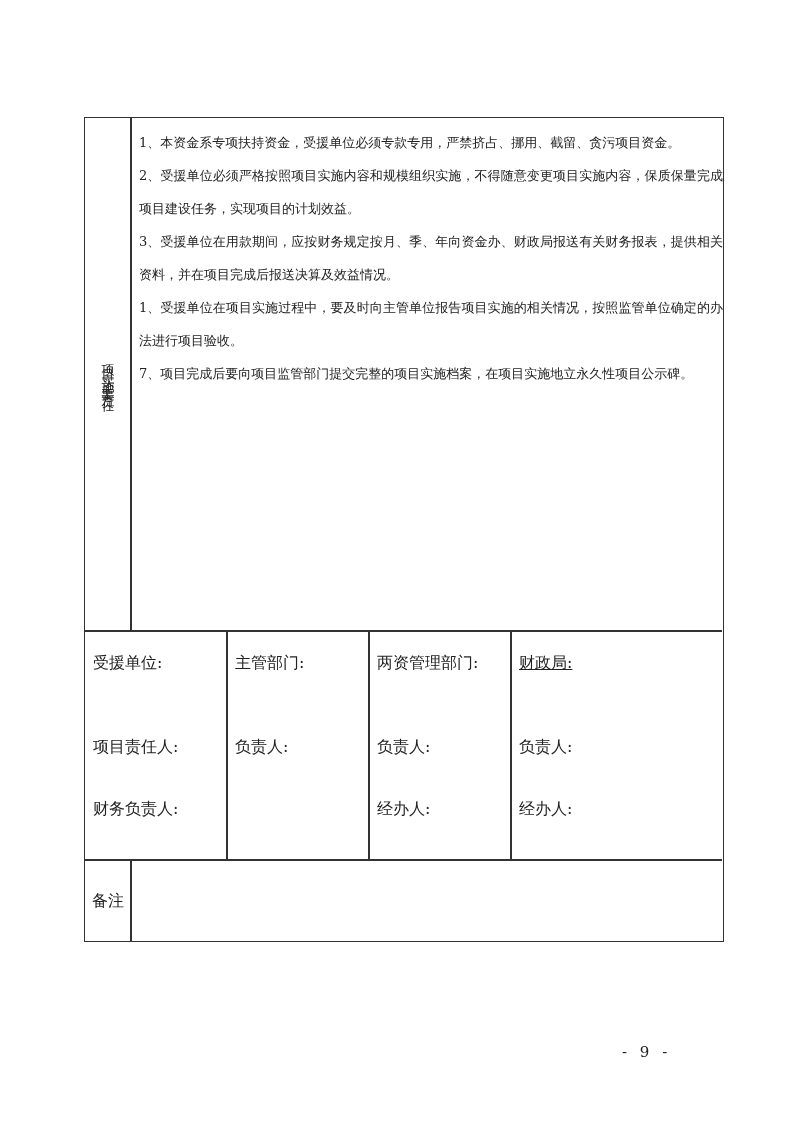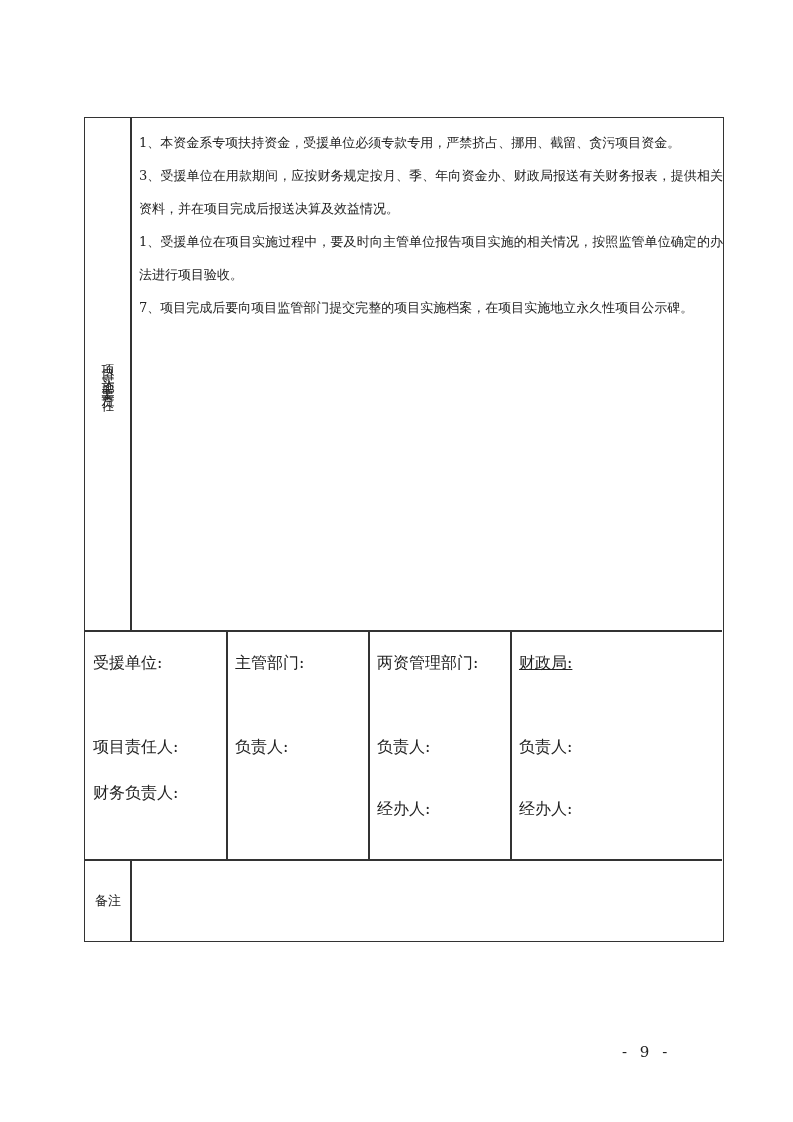--- a/index.html
+++ b/index.html
@@ -13,21 +13,21 @@
   .label-vertical { position: absolute; left: 0; top: 0; width: 46px; height: 512px;
          display: flex; align-items: center; justify-content: center; }
   .label-vertical span { writing-mode: vertical-rl; text-orientation: upright;
          font-size: 13px; letter-spacing: 5px; line-height: 1; }
   .duties { position: absolute; left: 54px; top: 8px; width: 584px; font-size: 13px;
          line-height: 33px; }
   .duty { text-align: justify; }
   .sig-col { position: absolute; top: 513px; height: 228px; }
   .sig-item { position: absolute; left: 8px; font-size: 16px; white-space: nowrap; }
   .notes-label { position: absolute; left: 0; top: 742px; width: 46px; height: 82px;
-         display: flex; align-items: center; justify-content: center; font-size: 13px; }
+         display: flex; align-items: center; justify-content: center; font-size: 16px; }
   .notes-value { position: absolute; left: 47px; top: 742px; width: 590px; height: 82px; }
   .page-num { position: absolute; left: 622px; top: 1043px; font-size: 15px; letter-spacing: 4px; }
 </style>
 </head>
 <body>
 
 <div class="page">
   <div class="tbl">
 
     <div class="vline" style="left:45px; top:0; height:512px;"></div>
@@ -41,29 +41,30 @@
     <div class="hline" style="left:0; top:741px; width:637px;"></div>
 
     <div class="vline" style="left:45px; top:741px; height:82px;"></div>
 
     <div class="label-vertical">
       <span>项目实施主要责任</span>
     </div>
 
     <div class="duties">
       <div class="duty">1、本资金系专项扶持资金，受援单位必须专款专用，严禁挤占、挪用、截留、贪污项目资金。</div>
+      <div class="duty">2、受援单位必须严格按照项目实施内容和规模组织实施，不得随意变更项目实施内容，保质保量完成项目建设任务，实现项目的计划效益。</div>
       <div class="duty">3、受援单位在用款期间，应按财务规定按月、季、年向资金办、财政局报送有关财务报表，提供相关资料，并在项目完成后报送决算及效益情况。</div>
       <div class="duty">1、受援单位在项目实施过程中，要及时向主管单位报告项目实施的相关情况，按照监管单位确定的办法进行项目验收。</div>
       <div class="duty">7、项目完成后要向项目监管部门提交完整的项目实施档案，在项目实施地立永久性项目公示碑。</div>
     </div>
 
     <div class="sig-col" style="left:0; width:141px;">
       <div class="sig-item" style="top:22px;">受援单位:</div>
       <div class="sig-item" style="top:106px;">项目责任人:</div>
-      <div class="sig-item" style="top:152px;">财务负责人:</div>
+      <div class="sig-item" style="top:168px;">财务负责人:</div>
     </div>
     <div class="sig-col" style="left:142px; width:141px;">
       <div class="sig-item" style="top:22px;">主管部门:</div>
       <div class="sig-item" style="top:106px;">负责人:</div>
     </div>
     <div class="sig-col" style="left:284px; width:141px;">
       <div class="sig-item" style="top:22px;">两资管理部门:</div>
       <div class="sig-item" style="top:106px;">负责人:</div>
       <div class="sig-item" style="top:168px;">经办人:</div>
     </div>

